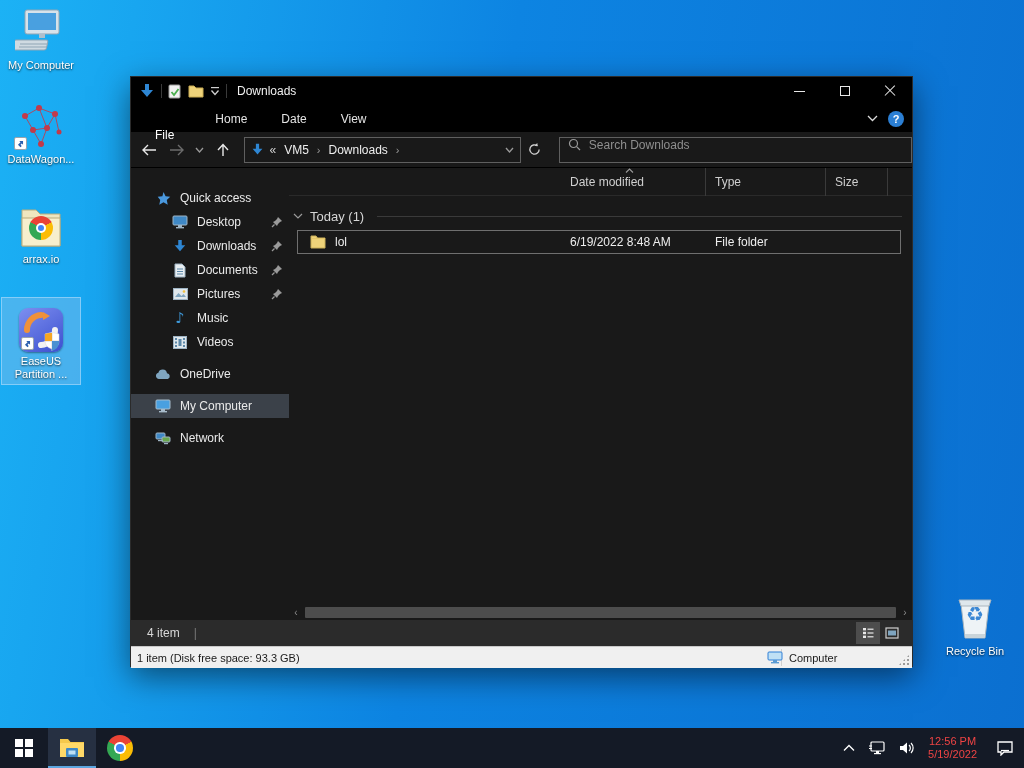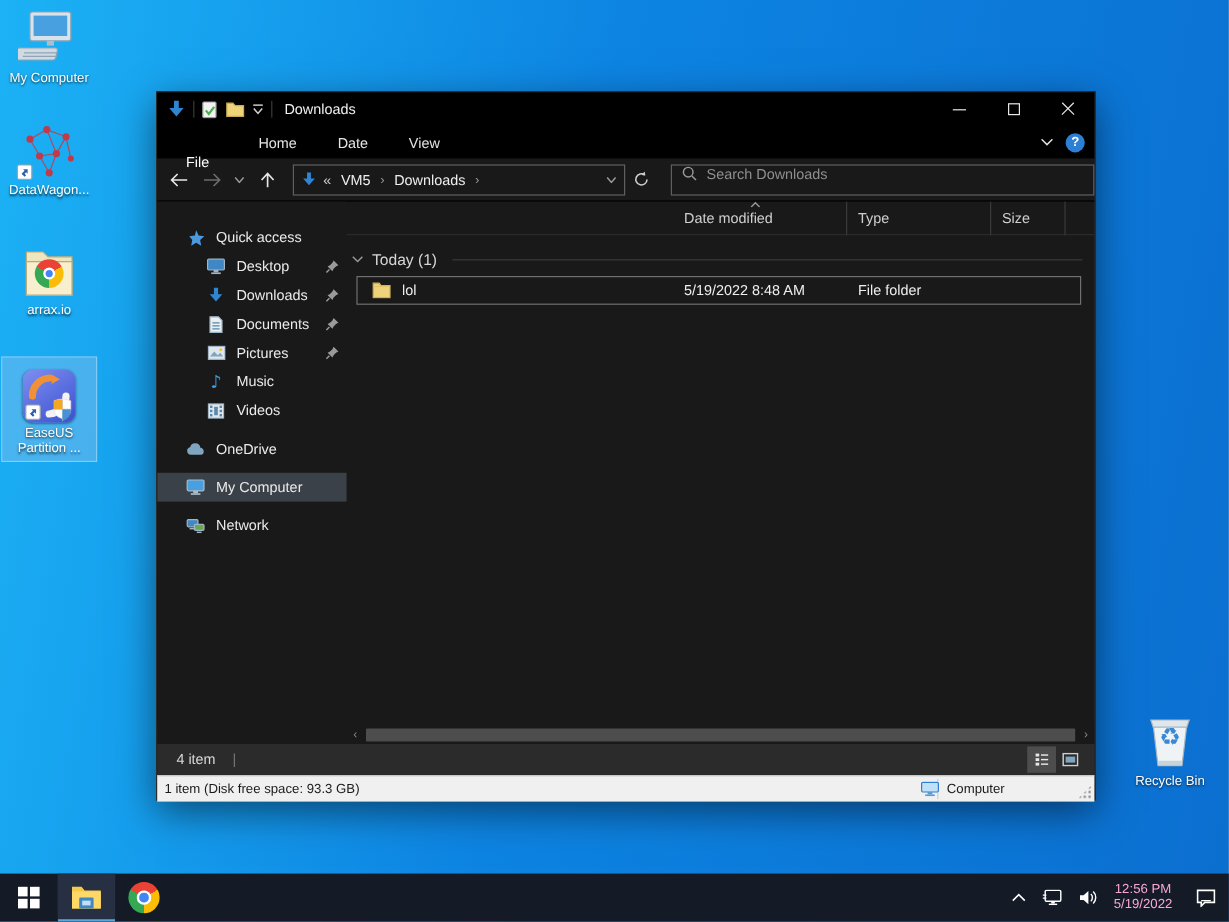--- a/index.html
+++ b/index.html
@@ -87,21 +87,21 @@
   .vbtn.active { background:#4d4d4d; }
 
   .statuslight { position:absolute; top:569px; left:0; right:0; height:22px; background:#f0f0f0; border-top:1px solid #c8c8c8; display:flex; align-items:center; color:#1a1a1a; font-size:11px; padding-left:6px; }
   .lsep { position:absolute; left:650px; top:2px; bottom:2px; width:1px; background:#cfcfcf; }
   .computerzone { position:absolute; left:636px; display:flex; align-items:center; gap:6px; }
   .grip { position:absolute; right:2px; bottom:2px; width:12px; height:12px;
           background-image:radial-gradient(#9a9a9a 1px, transparent 1.2px);
           background-size:4px 4px; clip-path:polygon(100% 0,100% 100%,0 100%); }
 
   
-  .taskbar { position:absolute; left:0; bottom:0; width:1024px; height:40px; background:#141a26; display:flex; align-items:stretch; color:#f9a8d4; }
+  .taskbar { position:absolute; left:0; bottom:0; width:1024px; height:40px; background:#141a26; display:flex; align-items:stretch; color:#ef4444; }
   .tbtn { width:48px; display:flex; align-items:center; justify-content:center; }
   .tbtn.active { background:#263042; box-shadow:inset 0 -2px 0 #5ca6e0; }
   .startgrid { display:grid; grid-template-columns:8px 8px; grid-template-rows:8px 8px; gap:2px; }
   .startgrid span { background:#fff; }
   .tray { margin-left:auto; display:flex; align-items:center; gap:13px; padding-right:10px; }
   .clock { text-align:center; font-size:11px; line-height:13px; }
 
   svg { display:block; }
 </style>
 </head>
@@ -493,21 +493,21 @@
         <div class="filerow">
           <div class="cellname">
             <span>
               <svg width="16" height="14" viewBox="0 0 16 14">
                   <path d="M1 1 h5 l1.5 2 h7.5 v10 h-14 z" fill="#efd37a" stroke="#cbb058"></path>
                   <path d="M1 3.6 h14" stroke="#e3c568" stroke-width="1"></path>
                 </svg>
             </span>
             <span>lol</span>
           </div>
-          <div class="celldate"><span>5/19/2022 8:48 AM</span></div>
+          <div class="celldate"><span>6/19/2022 8:48 AM</span></div>
           <div class="celltype"><span>File folder</span></div>
           <div class="cellsize"><span></span></div>
         </div>
       </div>
     </div>
 
     <div class="hscroll">
       <span class="harrow">‹</span>
       <div class="hthumb"></div>
       <span class="harrow">›</span>

